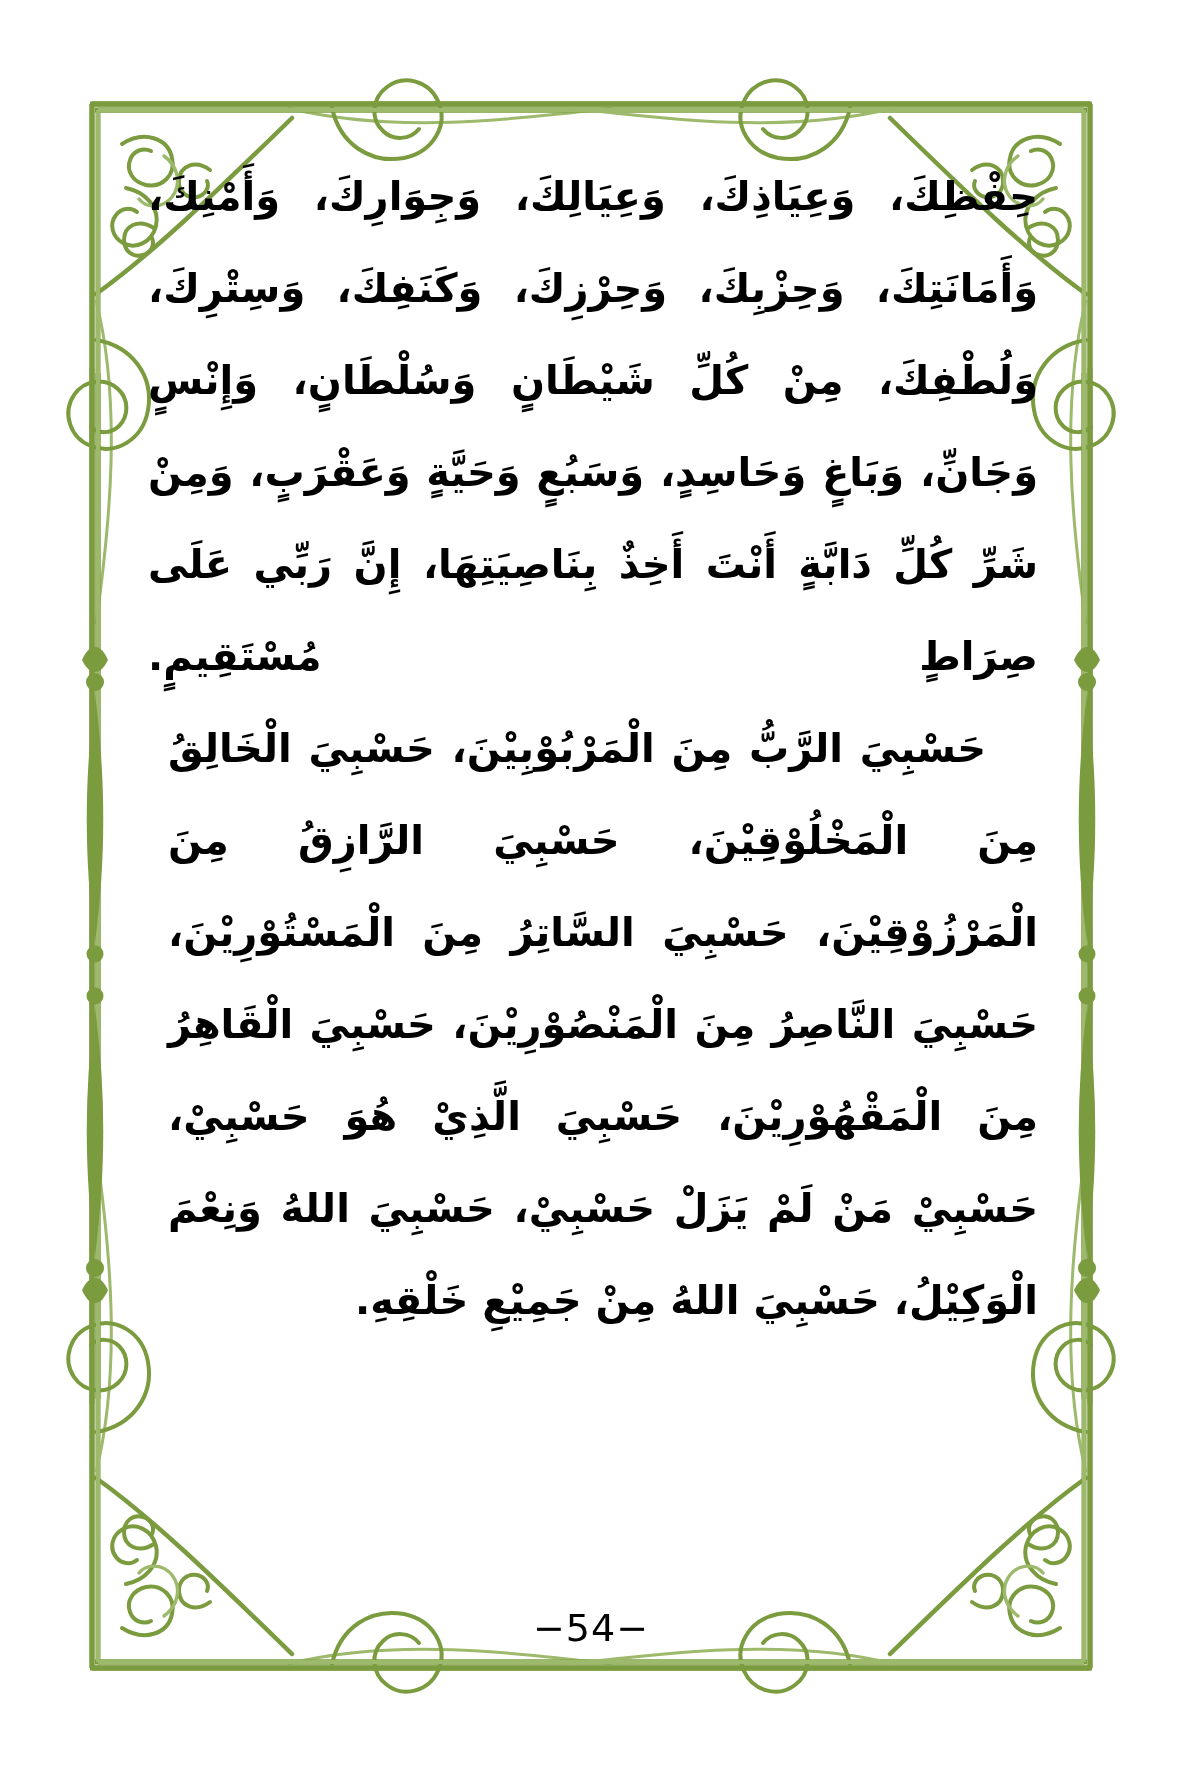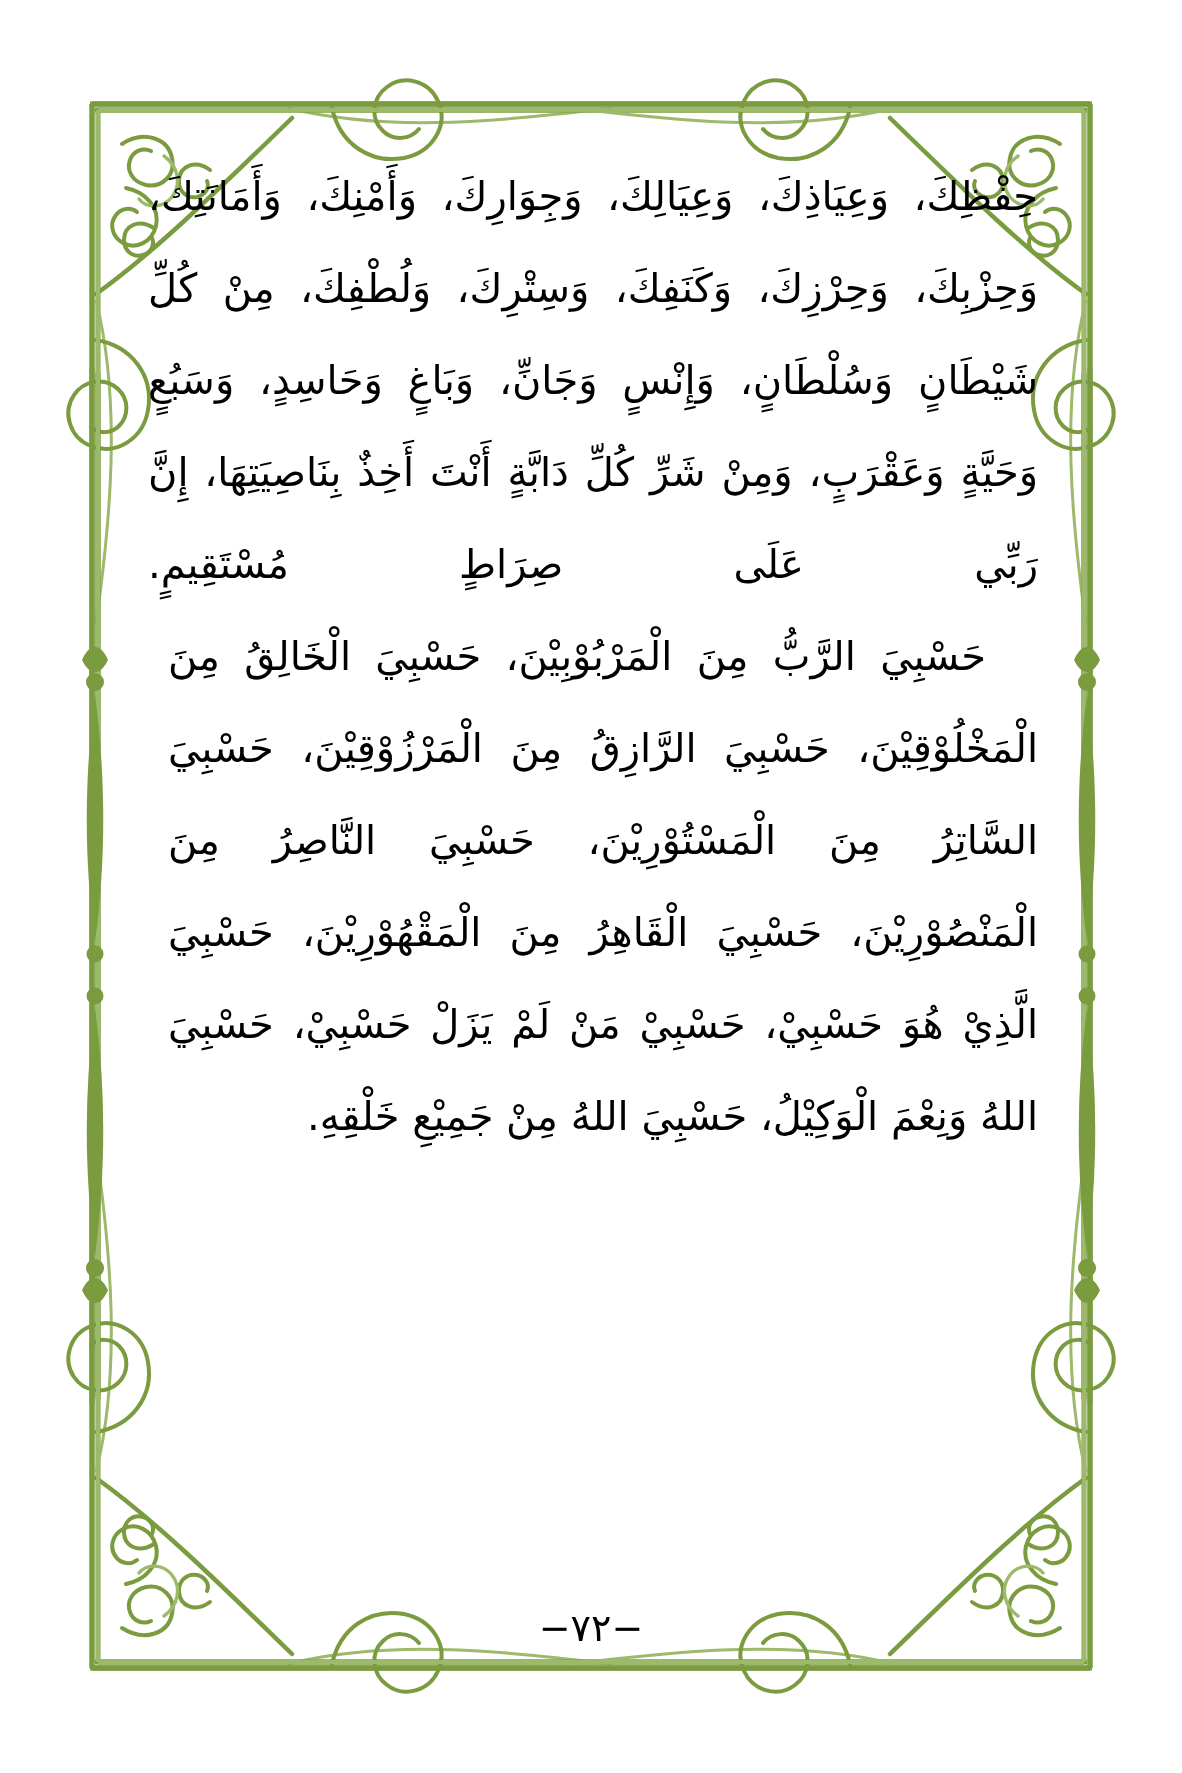--- a/index.html
+++ b/index.html
@@ -39,21 +39,21 @@
   .para {
     font-family: "DejaVu Sans", "Liberation Sans", sans-serif;
     font-size: 40px;
     line-height: 92px;
     color: #000000;
     text-align: justify;
     text-align-last: justify;
     direction: rtl;
     unicode-bidi: embed;
     margin: 0;
-    font-weight: 400;
+    font-weight: 700;
     letter-spacing: 0;
   }
   .para.first {
     text-align-last: justify;
   }
   .para.second {
     text-indent: 52px;
     text-align-last: right;
     margin-left: 20px;
   }
@@ -156,15 +156,15 @@
     <g>
       <use href="#side-motif" transform="translate(1087,1290) scale(1,-1)"></use>
     </g>
   </svg>
 
   <div class="content">
     <p class="para first">حِفْظِكَ، وَعِيَاذِكَ، وَعِيَالِكَ، وَجِوَارِكَ، وَأَمْنِكَ، وَأَمَانَتِكَ، وَحِزْبِكَ، وَحِرْزِكَ، وَكَنَفِكَ، وَسِتْرِكَ، وَلُطْفِكَ، مِنْ كُلِّ شَيْطَانٍ وَسُلْطَانٍ، وَإِنْسٍ وَجَانِّ، وَبَاغٍ وَحَاسِدٍ، وَسَبُعٍ وَحَيَّةٍ وَعَقْرَبٍ، وَمِنْ شَرِّ كُلِّ دَابَّةٍ أَنْتَ أَخِذٌ بِنَاصِيَتِهَا، إِنَّ رَبِّي عَلَى صِرَاطٍ مُسْتَقِيمٍ.</p>
     <p class="para second">حَسْبِيَ الرَّبُّ مِنَ الْمَرْبُوْبِيْنَ، حَسْبِيَ الْخَالِقُ مِنَ الْمَخْلُوْقِيْنَ، حَسْبِيَ الرَّازِقُ مِنَ الْمَرْزُوْقِيْنَ، حَسْبِيَ السَّاتِرُ مِنَ الْمَسْتُوْرِيْنَ، حَسْبِيَ النَّاصِرُ مِنَ الْمَنْصُوْرِيْنَ، حَسْبِيَ الْقَاهِرُ مِنَ الْمَقْهُوْرِيْنَ، حَسْبِيَ الَّذِيْ هُوَ حَسْبِيْ، حَسْبِيْ مَنْ لَمْ يَزَلْ حَسْبِيْ، حَسْبِيَ اللهُ وَنِعْمَ الْوَكِيْلُ، حَسْبِيَ اللهُ مِنْ جَمِيْعِ خَلْقِهِ.</p>
   </div>
 
-  <div class="page-number">−٧٢−</div>
+  <div class="page-number">−54−</div>
 
 </div>
 
 </body></html>

